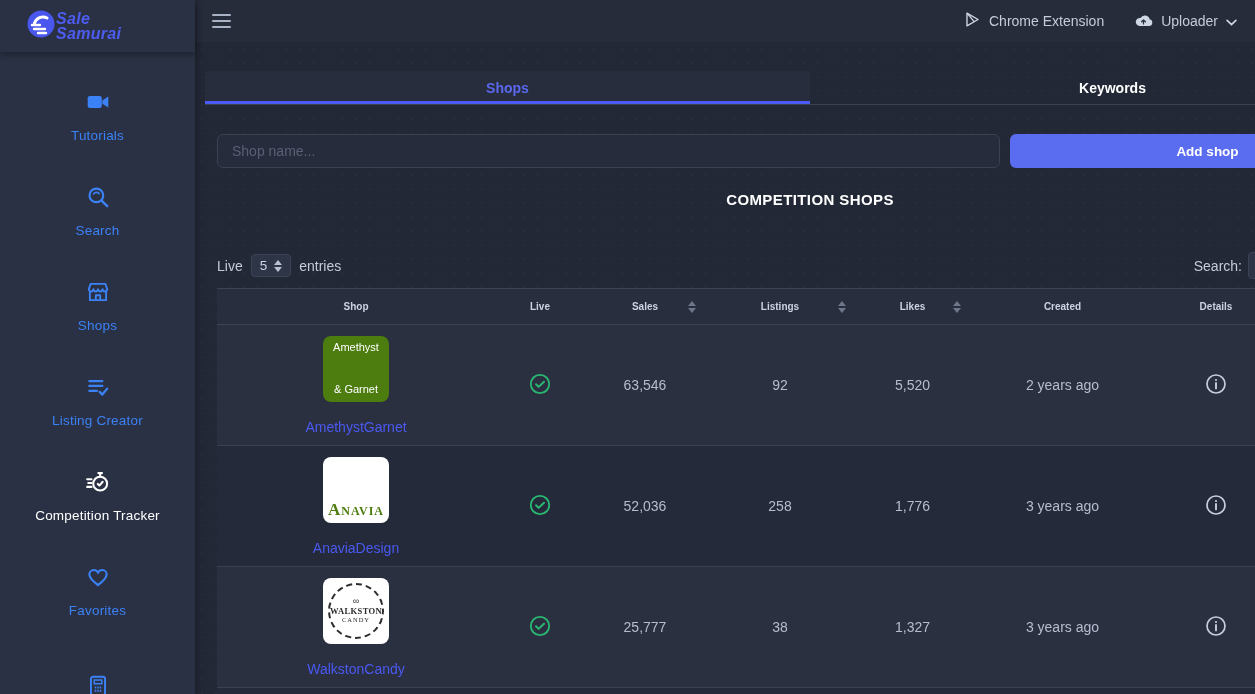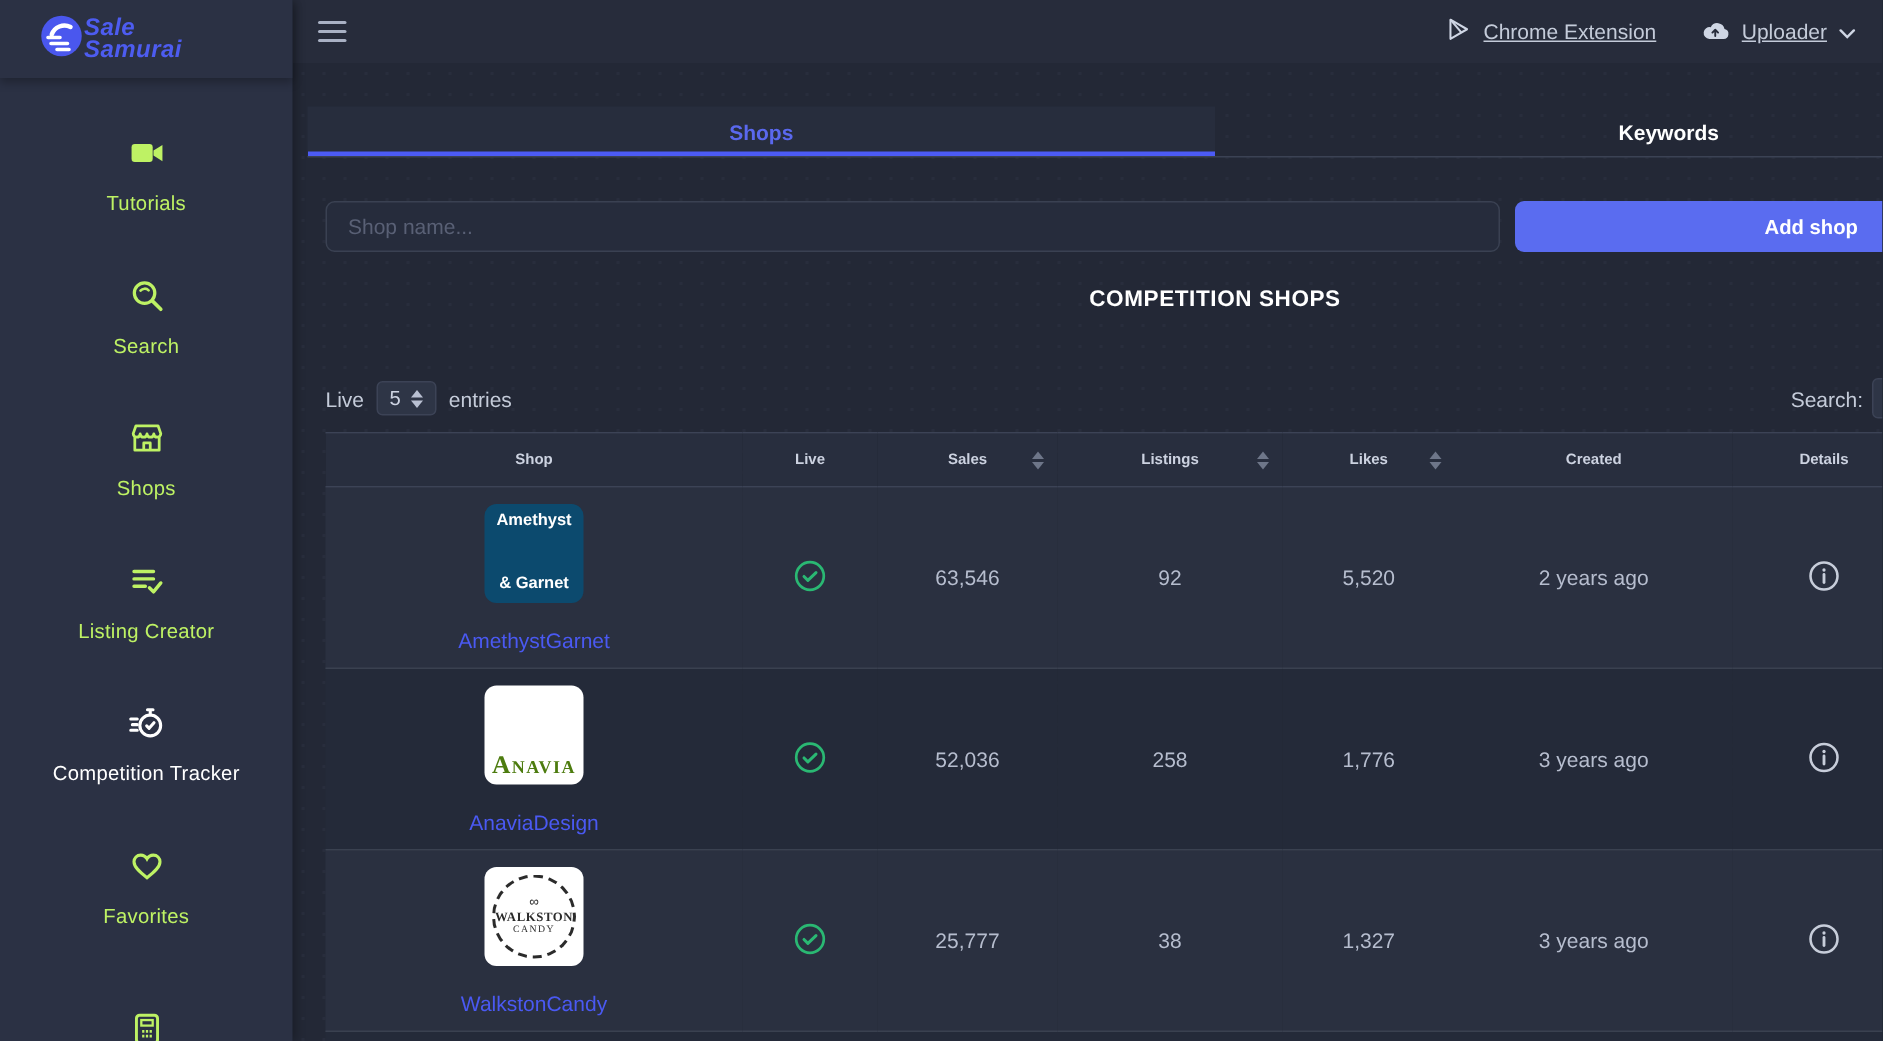--- a/index.html
+++ b/index.html
@@ -7,34 +7,34 @@
   body { font-family:"Liberation Sans", sans-serif; background:#232836; color:#c4cbd9; }
   .app { display:flex; width:1255px; height:694px; }
 
   
   .sidebar { width:195px; flex:0 0 195px; background:#2b3144; box-shadow:2px 0 6px rgba(0,0,0,.25); position:relative; z-index:3; }
   .logo-row { height:52px; display:flex; align-items:center; padding-left:26px; gap:0;
               box-shadow:0 3px 6px rgba(0,0,0,.28); position:relative; z-index:2; }
   .logo-text { color:#4d5cf0; font-weight:bold; font-style:italic; font-size:16px; line-height:.95; letter-spacing:.3px; }
   .nav { margin-top:16px; display:flex; flex-direction:column; }
   .nav-item { height:95px; display:flex; flex-direction:column; align-items:center; justify-content:center; gap:13px;
-              color:#bef264; cursor:pointer; }
+              color:#3b82f6; cursor:pointer; }
   .nav-item.active { color:#ffffff; }
   .nav-item .lbl { font-size:13.5px; letter-spacing:.2px; }
   .nav-item svg { display:block; }
 
   
   .main { flex:1; background:#232836; position:relative; overflow:hidden;
           background-image:radial-gradient(rgba(130,140,170,0.055) 1px, transparent 1px);
           background-size:14px 14px; }
   .topbar { height:42px; background:#272c3b; display:flex; align-items:center; justify-content:space-between;
             padding:0 18px 0 15px; }
   .hamburger { display:flex; flex-direction:column; gap:3.5px; cursor:pointer; padding:2px; }
   .hamburger i { display:block; width:19px; height:2.5px; background:#a9b1c4; border-radius:1px; }
-  .topbar-right { display:flex; align-items:center; gap:30px;text-decoration:underline; }
+  .topbar-right { display:flex; align-items:center; gap:30px; }
   .topbar-btn { display:flex; align-items:center; gap:8px; color:#c4cbd9; font-size:14px; cursor:pointer; }
 
   .content { margin-left:10px; width:1210px; padding-top:29px; }
 
   
   .tabs { display:flex; border-bottom:1px solid #3b4254; }
   .tab { flex:1; height:33px; display:flex; align-items:center; justify-content:center;
          font-size:14px; font-weight:bold; color:#ffffff; cursor:pointer; }
   .tab.active { background:#272d3d; color:#5a68ee; box-shadow:inset 0 -3px 0 #4c5bf5; }
 
@@ -69,21 +69,21 @@
   thead th { height:36px; background:#282e3e; border-top:1px solid #3c4356; border-bottom:1px solid #3c4356;
              font-size:10px; font-weight:bold; color:#ccd2e0; text-align:center; position:relative; }
   thead th .sort { position:absolute; right:9px; top:50%; transform:translateY(-50%); }
   tbody tr { border-bottom:1px solid #3a4150; }
   tbody tr.odd { background:#2a3040; }
   tbody tr.even { background:#242a39; }
   tbody td { height:121px; text-align:center; vertical-align:middle; font-size:14px; color:#b6bdce; }
   .shop-cell { display:flex; flex-direction:column; align-items:center; }
   .shop-link { margin-top:17px; color:#4a59f2; font-size:14px; cursor:pointer; text-decoration:none; }
   .logo-box { width:66px; height:66px; border-radius:8px; display:flex; flex-direction:column; align-items:center; justify-content:center; overflow:hidden; }
-  .logo-amethyst { background:#0c4a6e; color:#ffffff; font-weight:bold; font-size:11px; line-height:1.25;gap:28px; }
+  .logo-amethyst { background:#4d7c0f; color:#ffffff; font-weight:normal; font-size:11px; line-height:1.25;gap:28px; }
   .logo-white { background:#ffffff; }
   .logo-anavia-text { font-family:"Liberation Serif", serif; color:#4d7c0f; font-size:17px; letter-spacing:1px; font-variant:small-caps; font-weight:bold;margin-top:44px; }
   .logo-anavia-line { width:40px; height:2px; background:#c9c9c9; margin-top:3px; }
   .walk-circle { width:56px; height:56px; border-radius:50%; border:2px dashed #2b2b2b; display:flex; flex-direction:column;
                  align-items:center; justify-content:center; background:#fff; }
   .walk-orn { font-size:9px; color:#2b2b2b; line-height:1; }
   .walk-t1 { font-family:"Liberation Serif", serif; font-size:8.5px; font-weight:bold; color:#2b2b2b; letter-spacing:.4px; line-height:1.2; }
   .walk-t2 { font-family:"Liberation Serif", serif; font-size:6.5px; color:#2b2b2b; letter-spacing:1px; line-height:1.2; }
   .stub-row td { height:60px; border-bottom:none; }
   .icon-btn { cursor:pointer; display:inline-block; }

